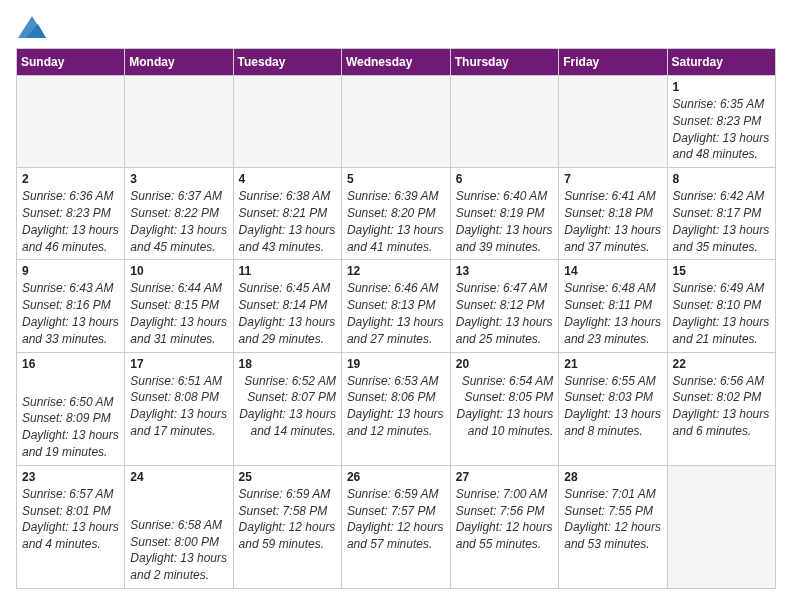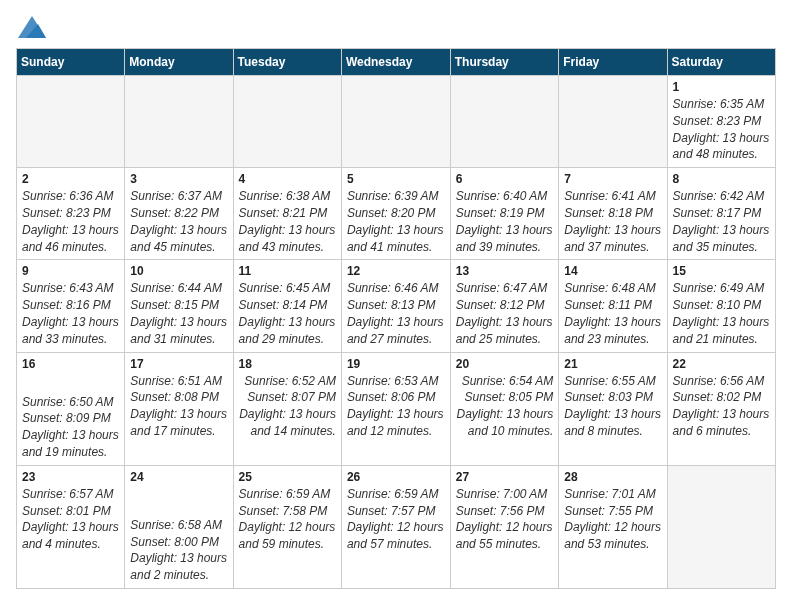--- a/index.html
+++ b/index.html
@@ -47,21 +47,21 @@
     .location-title {
       font-size: 15px;
       color: #333;
     }
     .calendar-table {
       width: 100%;
       border-collapse: collapse;
       font-size: 11px;
     }
     .calendar-table th {
-      background-color: #0c4a6e;
+      background-color: #701a75;
       color: #fff;
       padding: 6px 4px;
       text-align: left;
       font-size: 12px;
       font-weight: bold;
       border: 1px solid #ccc;
     }
     .calendar-table td {
       border: 1px solid #ccc;
       vertical-align: top;

